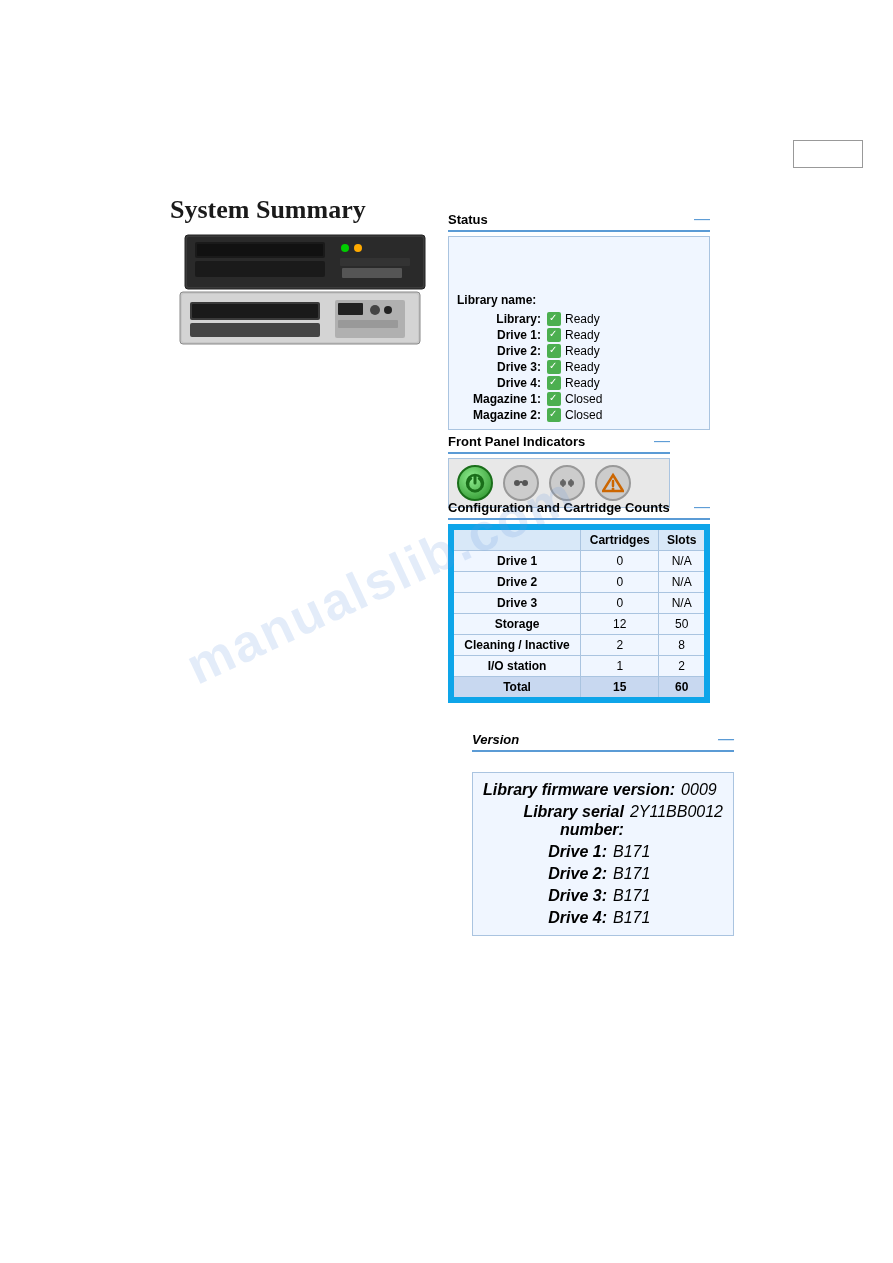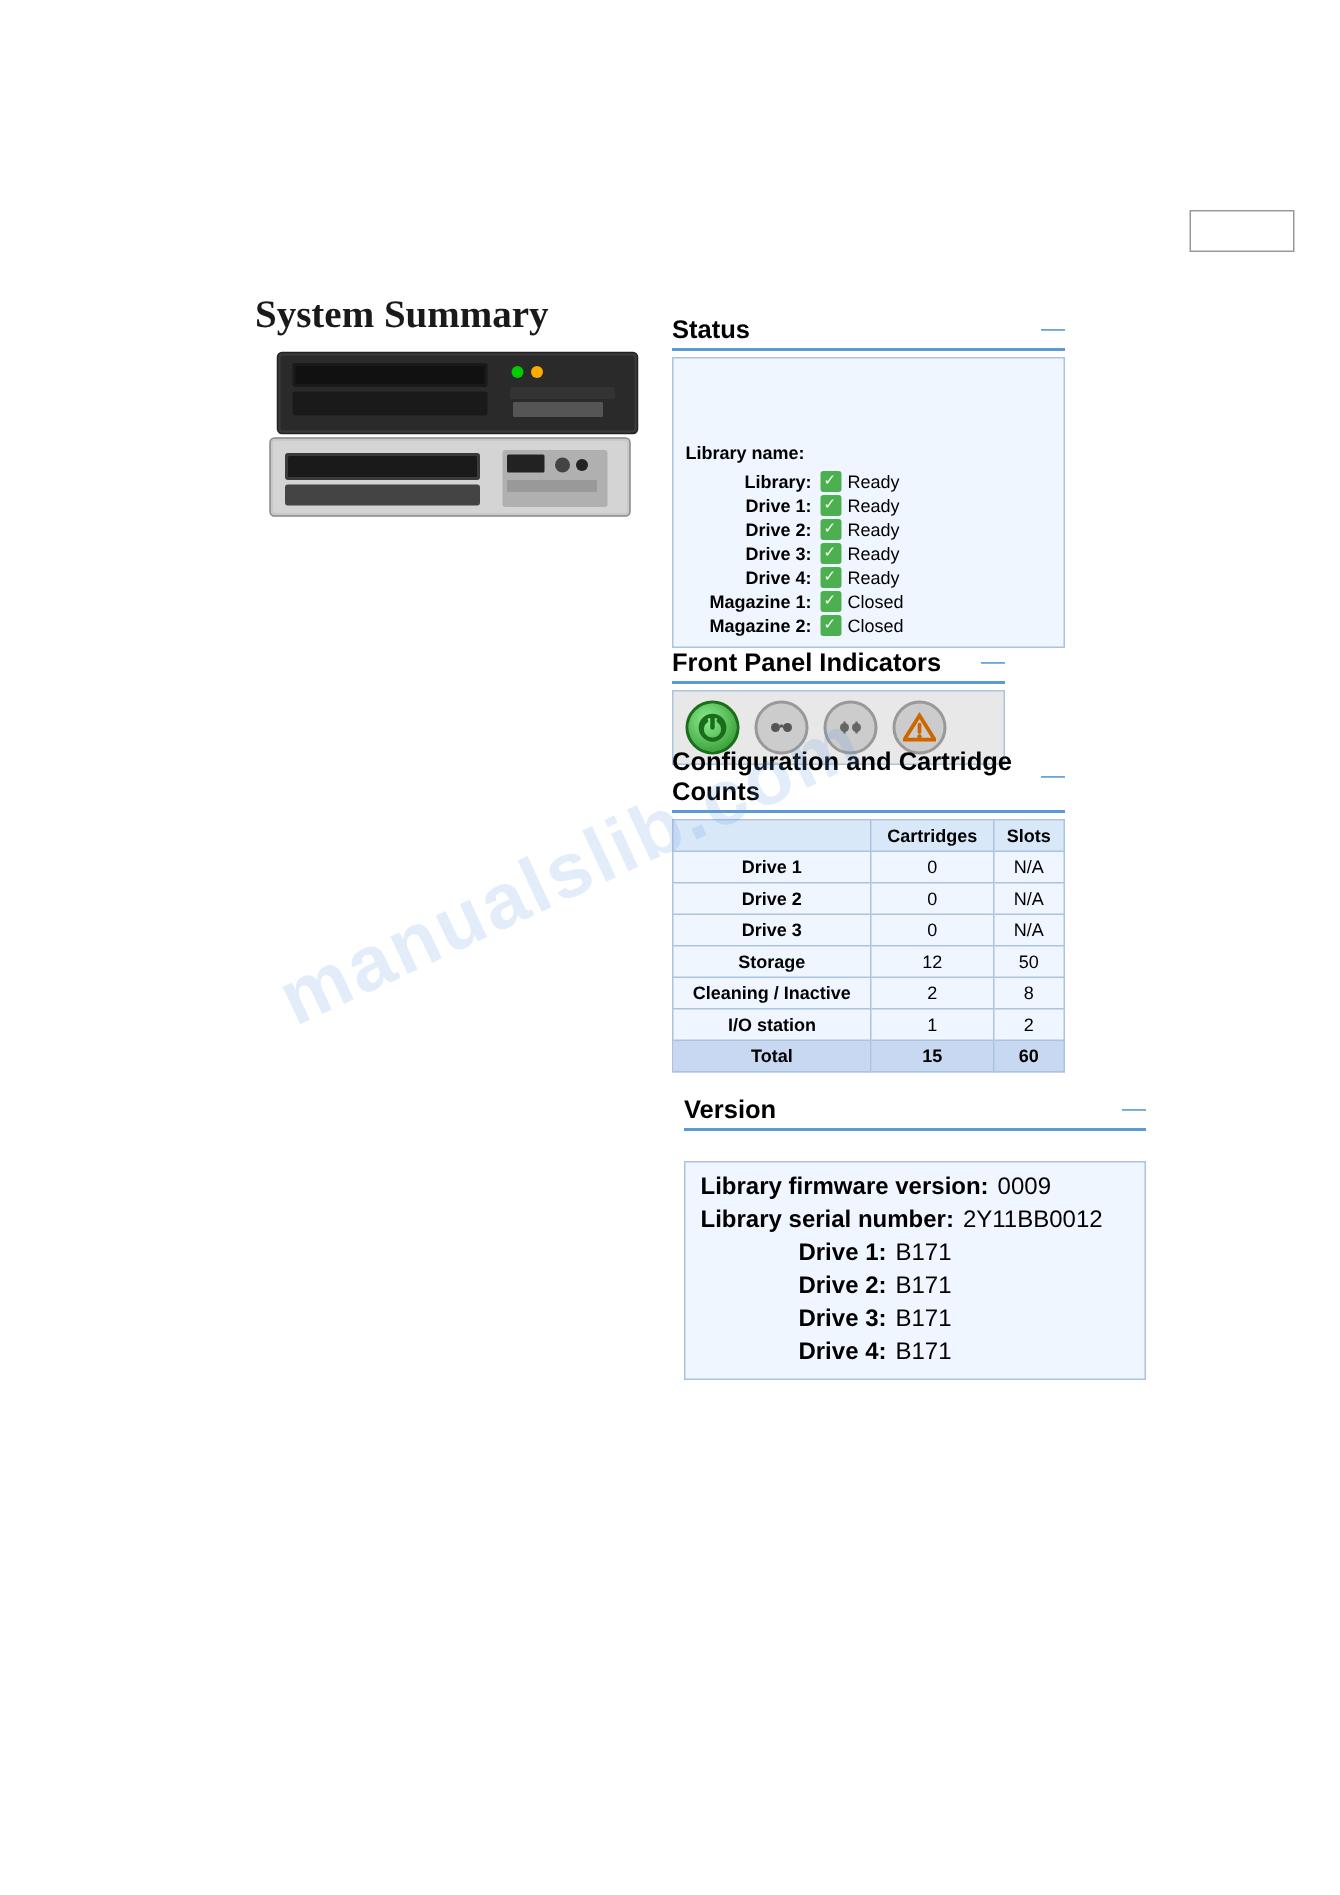--- a/index.html
+++ b/index.html
@@ -61,21 +61,21 @@
     .section-header {
       display: flex;
       align-items: center;
       justify-content: space-between;
       border-bottom: 2px solid #5b9bd5;
       padding-bottom: 2px;
       margin-bottom: 4px;
     }
 
     .section-title {
-      font-size: 17px;
+      font-size: 13px;
       font-weight: bold;
       color: #000;
     }
 
     .section-collapse {
       color: #5b9bd5;
       font-size: 16px;
       cursor: pointer;
     }
 
@@ -187,21 +187,21 @@
       position: absolute;
       top: 498px;
       left: 448px;
       width: 262px;
     }
 
     .config-table {
       border-collapse: collapse;
       width: 100%;
       font-size: 12px;
-      border: 1px solid #0ea5e9;
+      border: 6px solid #0ea5e9;
       background: #f0f6ff;
     }
 
     .config-table th {
       border: 1px solid #aac4e0;
       padding: 3px 6px;
       background: #d8e8f8;
       font-weight: bold;
       text-align: center;
     }
@@ -219,22 +219,23 @@
 
     .config-table tr.total-row td {
       background: #c8d8f0;
       font-weight: bold;
     }
 
     
     .version-panel {
       position: absolute;
       top: 730px;
-      left: 456px;
-      width: 308px;
+      left: 472px;
+      width: 262px;
+      font-style: italic;
     }
 
     .version-box {
       border: 1px solid #aac4e0;
       background: #f0f6ff;
       padding: 6px 10px;
       font-size: 16px;
       margin-top: 20px;
     }
 

